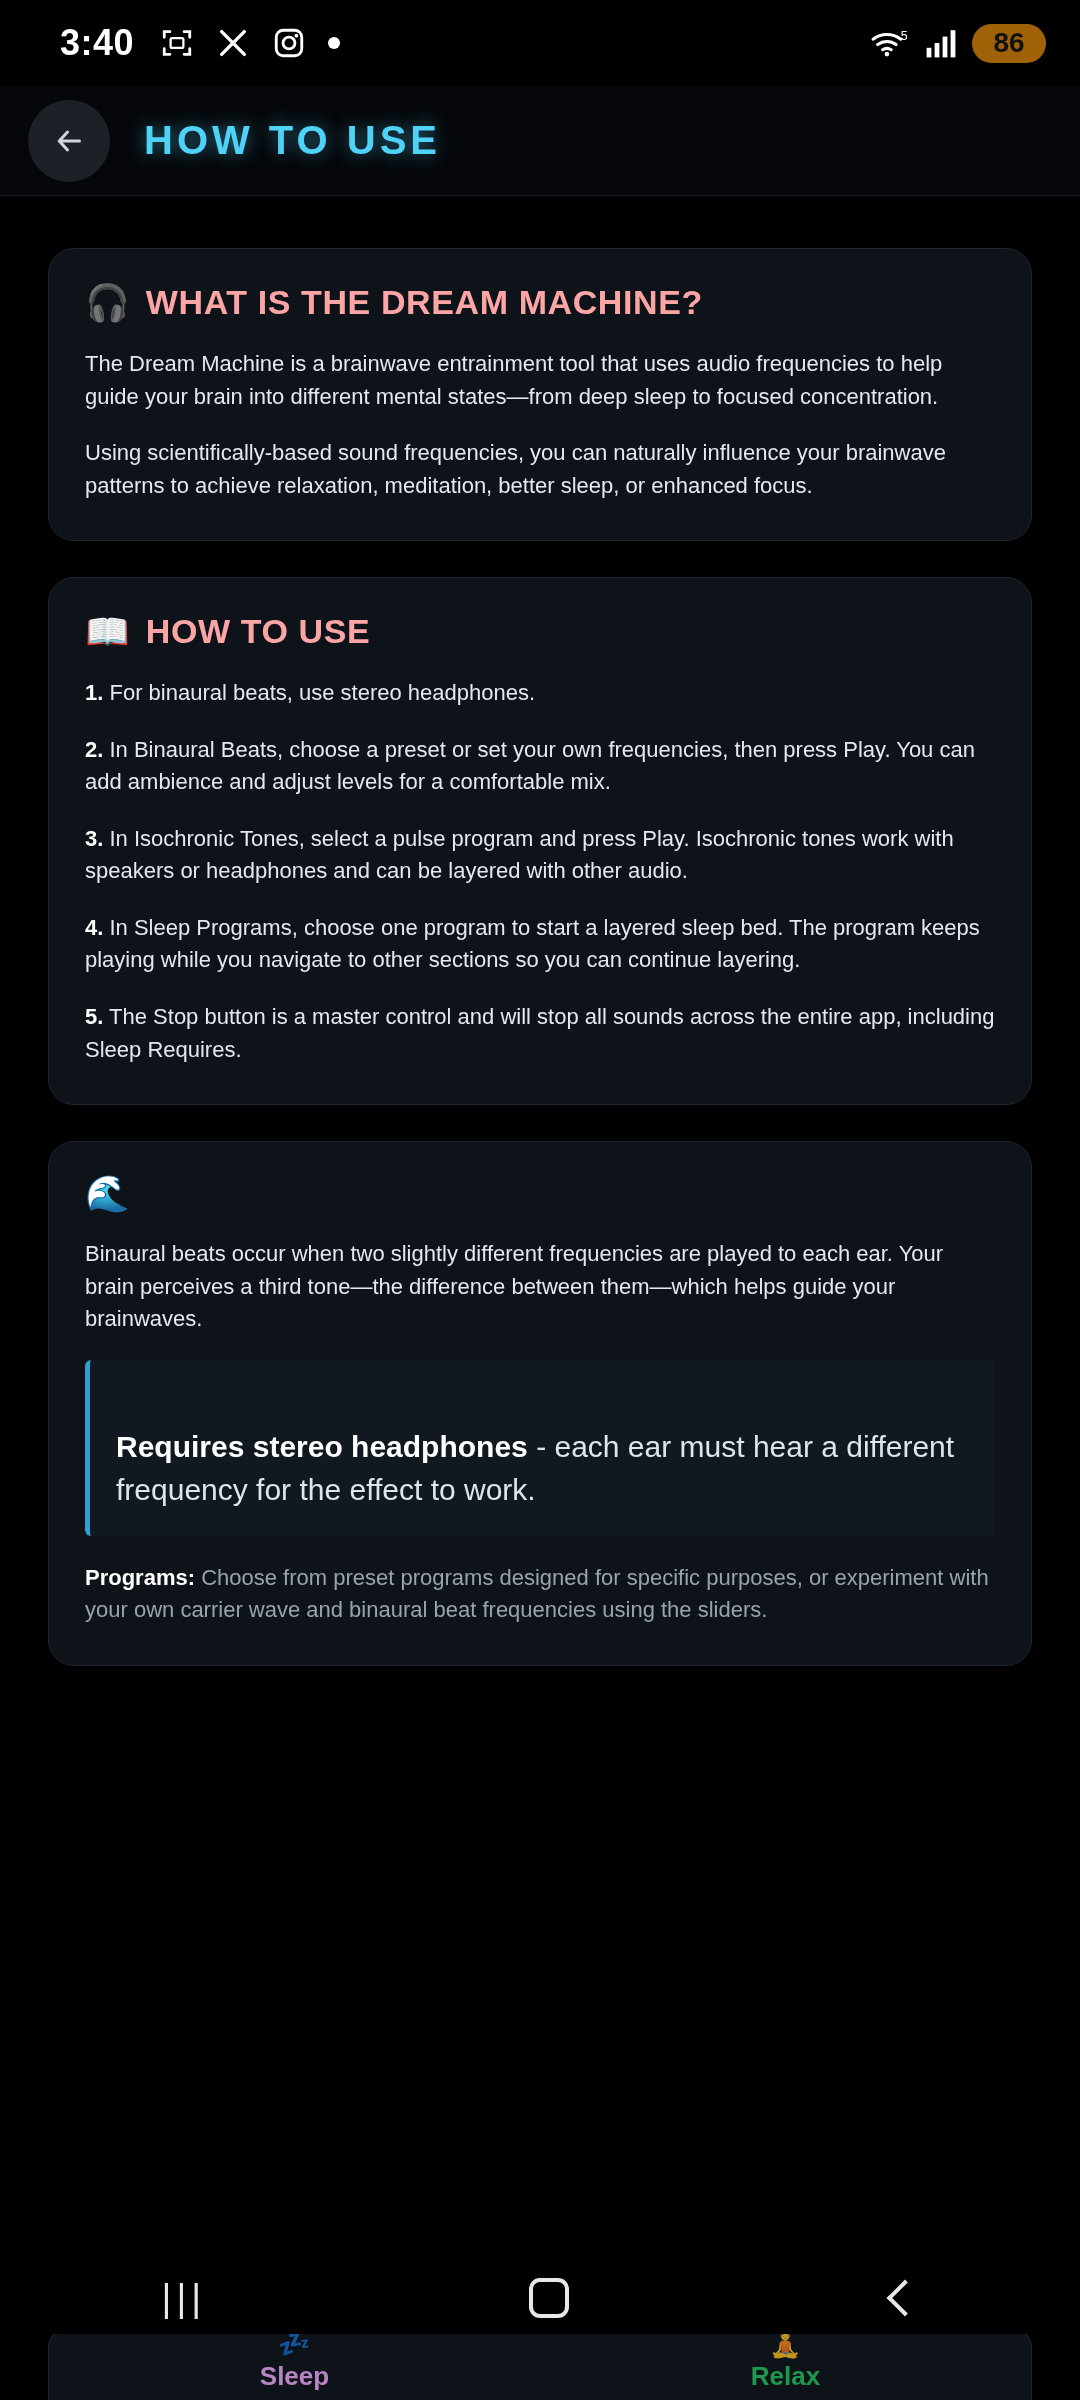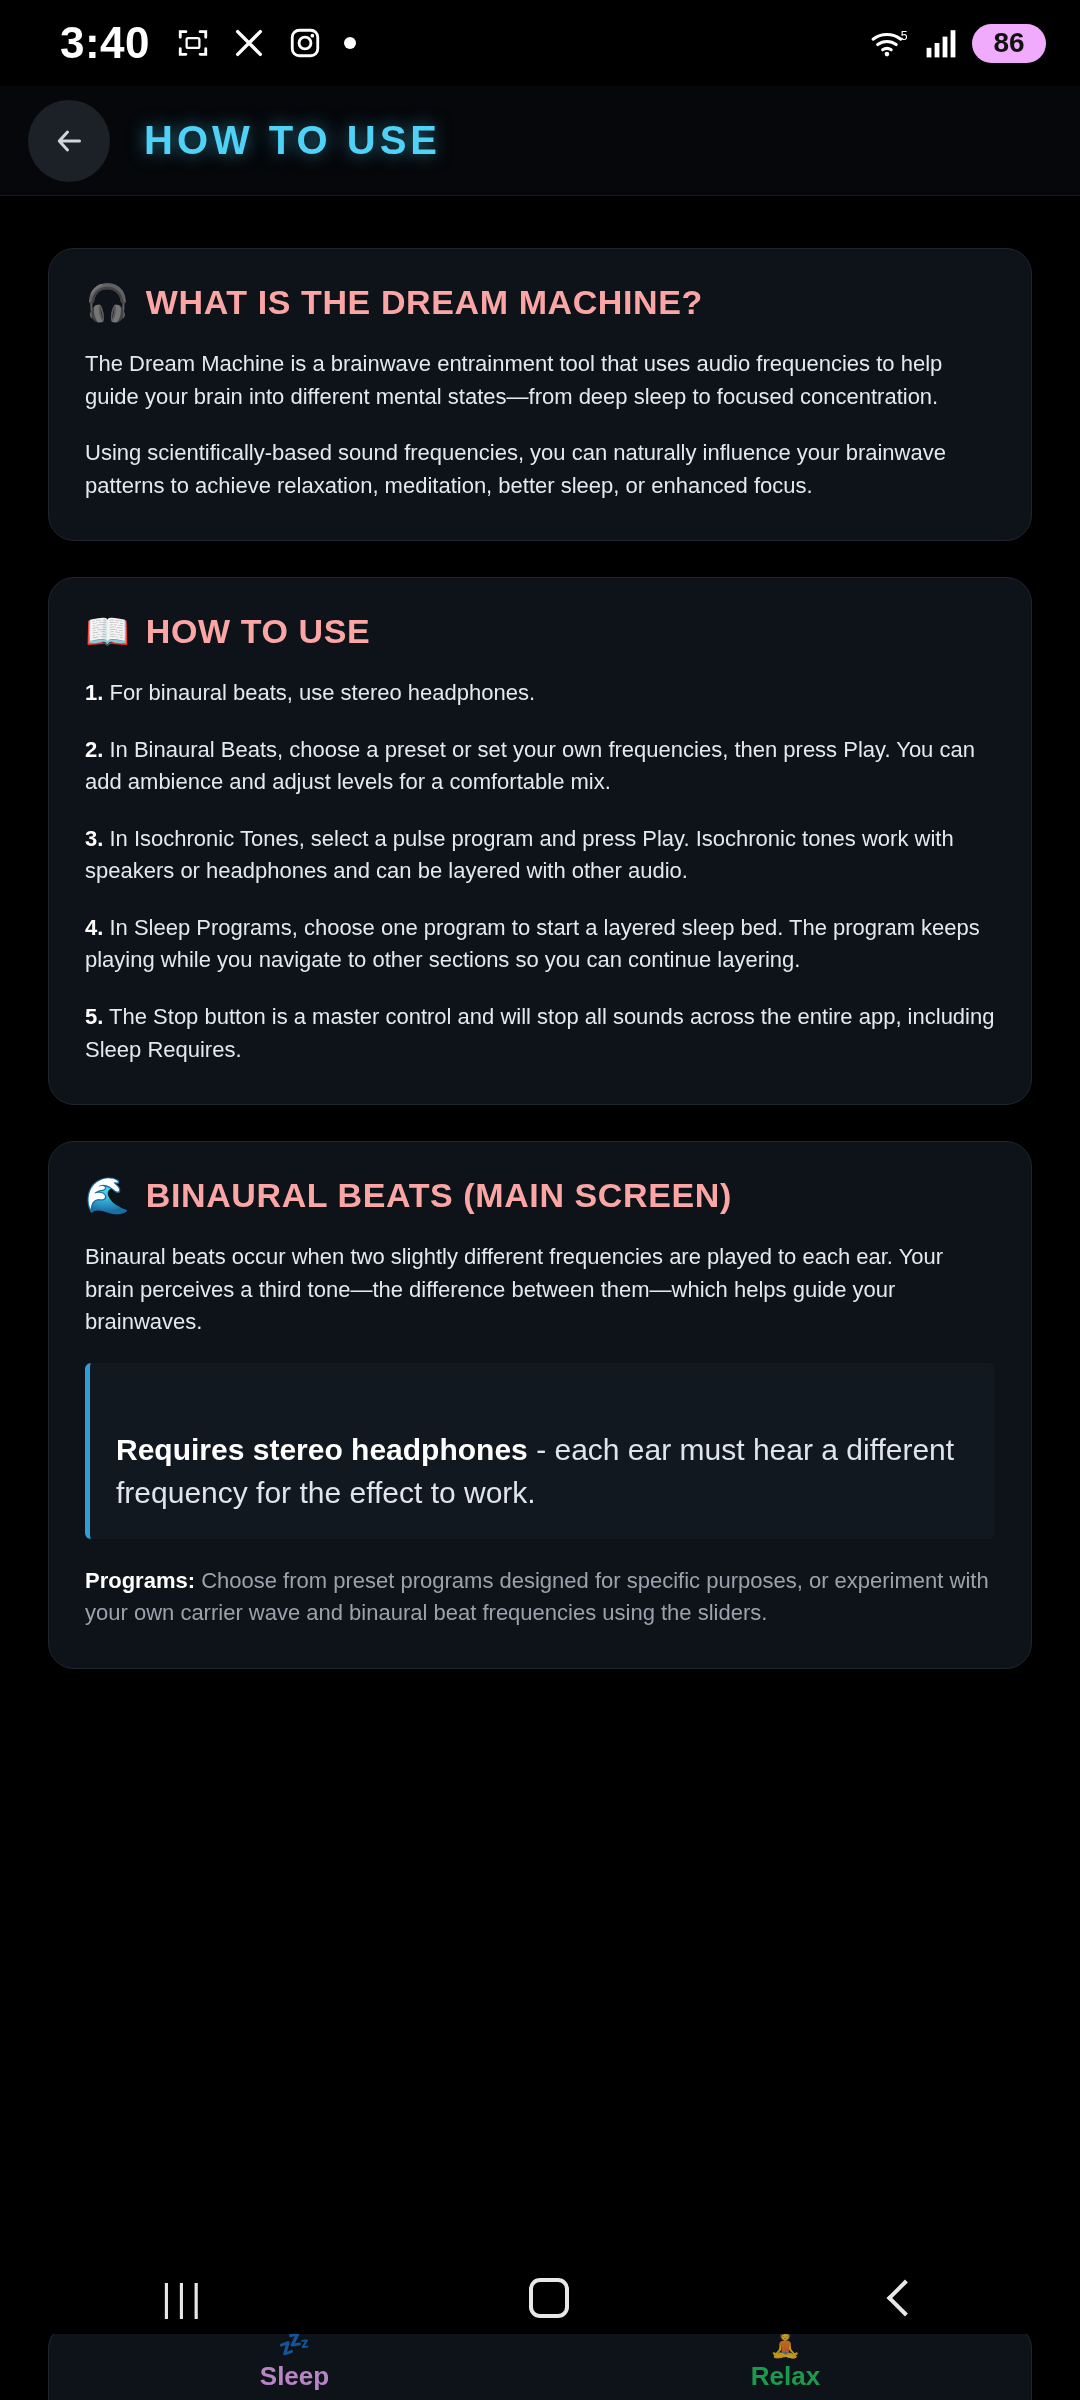--- a/index.html
+++ b/index.html
@@ -15,21 +15,21 @@
   
   .statusbar {
     height: 86px;
     display: flex;
     align-items: center;
     padding: 0 34px 0 60px;
     color: #ffffff;
     position: relative;
   }
   .sb-time {
-    font-size: 44px;
+    font-size: 36px;
     font-weight: bold;
     letter-spacing: 0.5px;
   }
   .sb-icons-left {
     display: flex;
     align-items: center;
     gap: 22px;
     margin-left: 26px;
   }
   .sb-ic { width: 34px; height: 34px; display: block; }
@@ -37,21 +37,21 @@
     width: 12px; height: 12px; border-radius: 50%;
     background: #ffffff; display: inline-block;
   }
   .sb-right {
     margin-left: auto;
     display: flex;
     align-items: center;
     gap: 14px;
   }
   .battery-pill {
-    background: #f0abfc;
+    background: #a16207;
     color: #121212;
     font-size: 28px;
     font-weight: bold;
     border-radius: 22px;
     padding: 5px 16px 6px;
     line-height: 1;
     min-width: 74px;
     text-align: center;
   }
 
@@ -273,21 +273,20 @@
     <p class="p"><span class="b">1.</span> <span>For binaural beats, use stereo headphones.</span></p>
     <p class="p"><span class="b">2.</span> <span>In Binaural Beats, choose a preset or set your own frequencies, then press Play. You can add ambience and adjust levels for a comfortable mix.</span></p>
     <p class="p"><span class="b">3.</span> <span>In Isochronic Tones, select a pulse program and press Play. Isochronic tones work with speakers or headphones and can be layered with other audio.</span></p>
     <p class="p"><span class="b">4.</span> <span>In Sleep Programs, choose one program to start a layered sleep bed. The program keeps playing while you navigate to other sections so you can continue layering.</span></p>
     <p class="p"><span class="b">5.</span> <span>The Stop button is a master control and will stop all sounds across the entire app, including Sleep Requires.</span></p>
   </div>
 
   <div class="card">
     <div class="card-head">
       <span class="emoji">🌊</span>
-      <span class="htxt">BINAURAL BEATS (MAIN SCREEN)</span>
     </div>
     <p class="p">Binaural beats occur when two slightly different frequencies are played to each ear. Your brain perceives a third tone—the difference between them—which helps guide your brainwaves.</p>
     <div class="note">
       <p><span class="b">Requires stereo headphones</span><span> - each ear must hear a different frequency for the effect to work.</span></p>
     </div>
     <p class="p fade-tail"><span class="b">Programs:</span><span> Choose from preset programs designed for specific purposes, or experiment with your own carrier wave and binaural beat frequencies using the sliders.</span></p>
   </div>
 
 </div>
 

